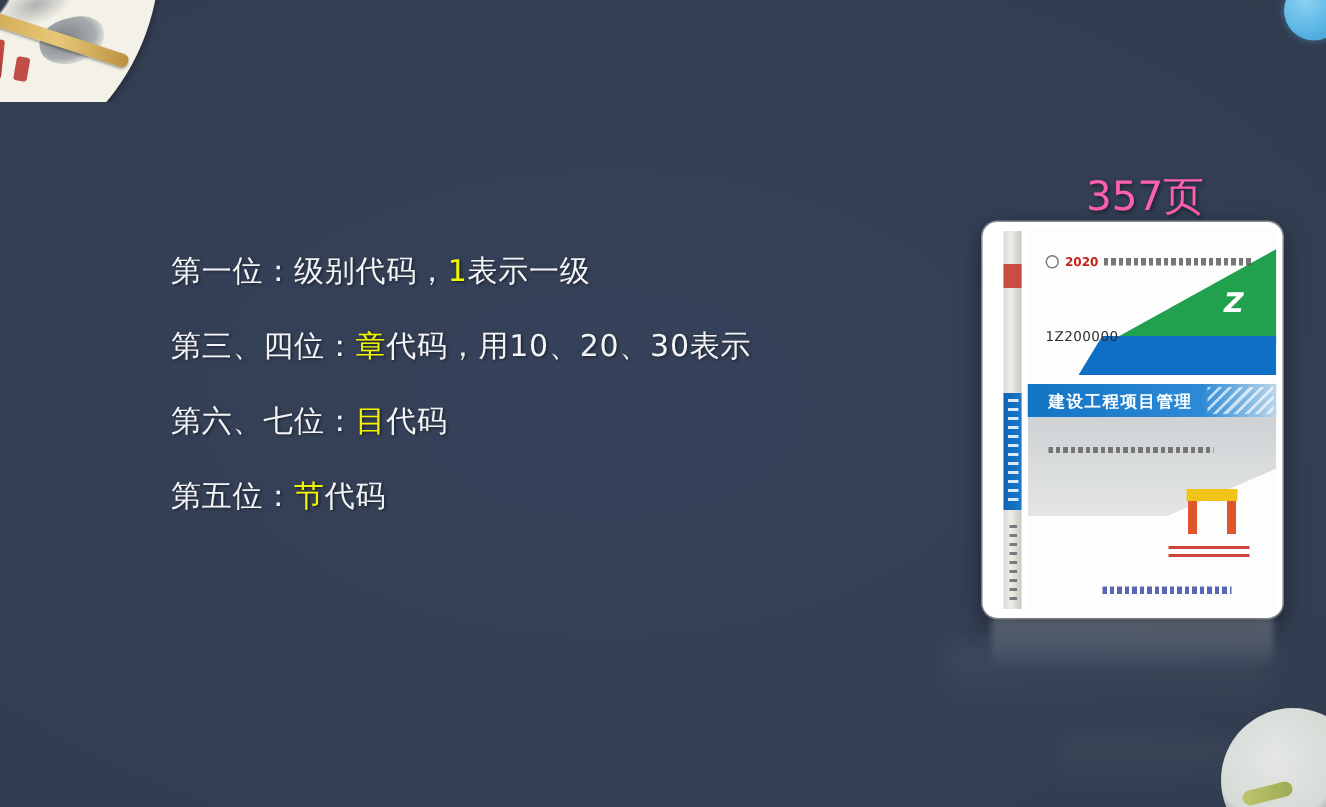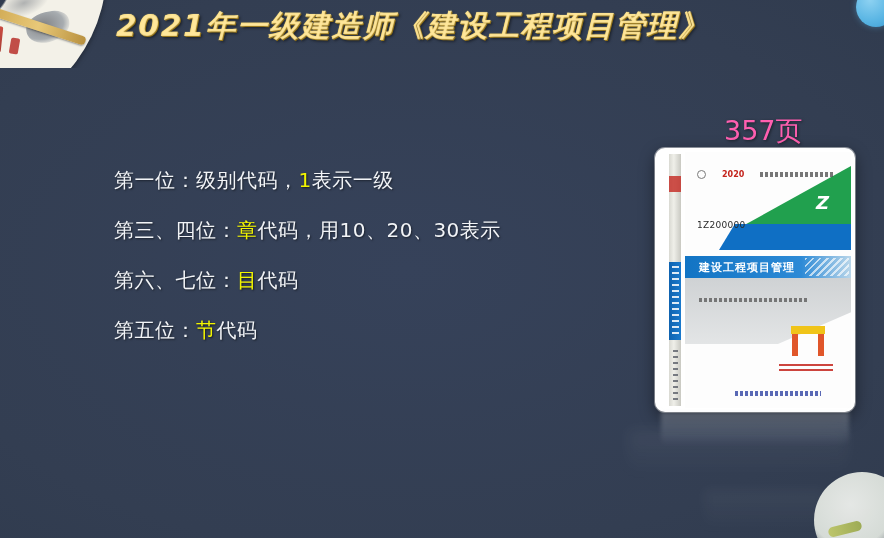--- a/index.html
+++ b/index.html
@@ -173,21 +173,21 @@
   }
   
   #book .band-blue{
     position:absolute;left:34px;top:72px;right:0;height:26px;
     background:#0f6fc4;
     clip-path:polygon(12% 0, 100% 0, 100% 100%, 0 100%);
   }
   
   #book .hdr{
     position:absolute;left:12px;top:18px;right:16px;height:9px;
-    display:flex;align-items:center;gap:16px;
+    display:flex;align-items:center;gap:4px;
   }
   #book .hdr .dot{width:7px;height:7px;border-radius:50%;border:1px solid #7a7a7a;}
   #book .hdr .y2020{color:#c4241c;font-size:8px;font-weight:bold;}
   #book .hdr .rest{
     flex:1;height:5px;
     background:repeating-linear-gradient(90deg,#4a4a4a 0 3px, rgba(0,0,0,0) 3px 5px);
     opacity:.75;
   }
   #book .code{
     position:absolute;left:12px;top:68px;color:#2b2b2b;font-size:9px;letter-spacing:.3px;
@@ -254,21 +254,20 @@
   </div>
 
   <div id="bubble"></div>
 
   <div id="tr-faint"></div>
   <div id="br-faint"></div>
   <div id="br-deco">
     <div class="leaf"></div>
   </div>
 
-  <div id="title">2021年一级建造师《建设工程项目管理》</div>
 
 
   <div id="lines">
     <div class="line">
       <span>第一位：级别代码，</span><span class="hl">1</span><span>表示一级</span>
     </div>
     <div class="line">
       <span>第三、四位：</span><span class="hl">章</span><span>代码，用10、20、30表示</span>
     </div>
     <div class="line">

